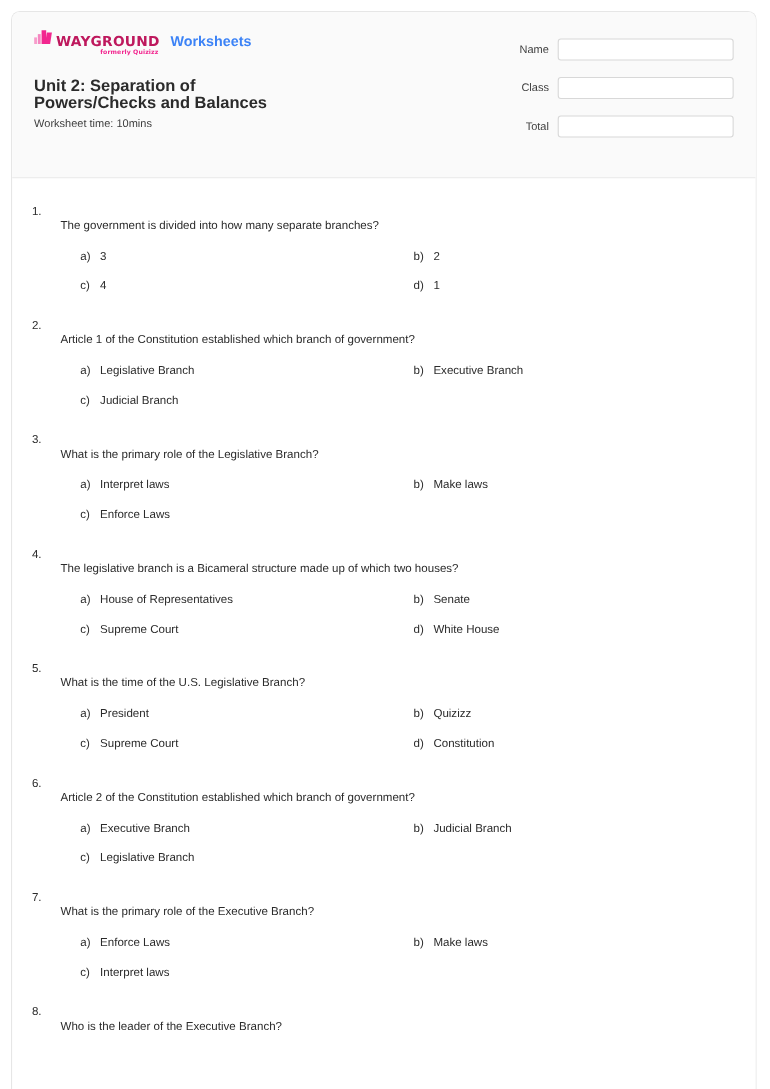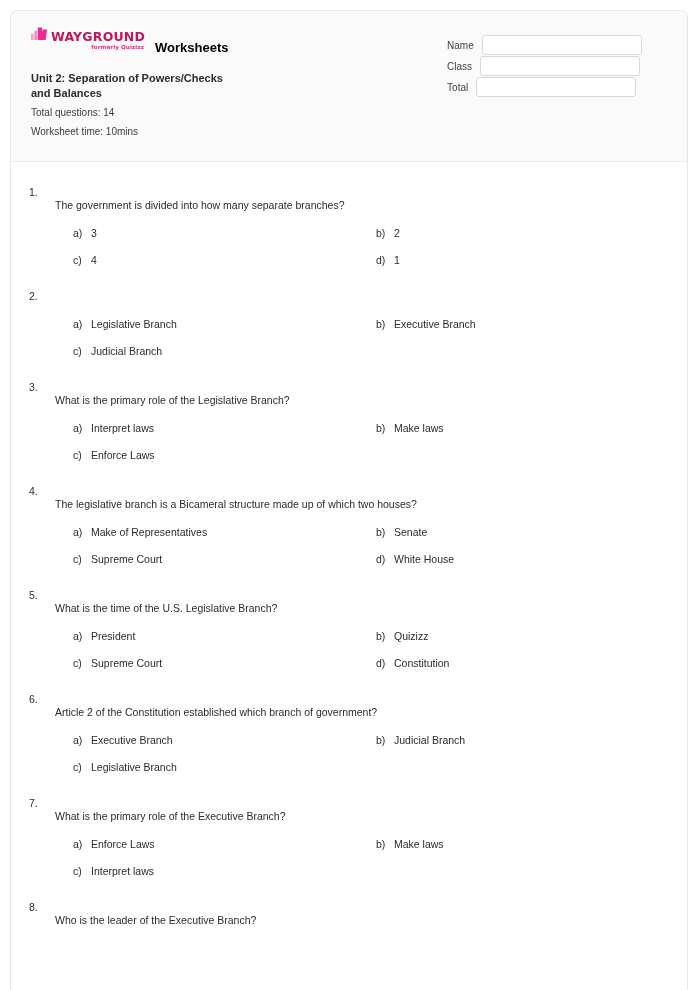--- a/index.html
+++ b/index.html
@@ -84,30 +84,30 @@
     letter-spacing: 0.1px;
     align-self: flex-end;
     margin-top: 2px;
     margin-right: 1px;
     font-family: "DejaVu Sans", sans-serif;
   }
 
   .worksheets-title {
     font-size: 13px;
     font-weight: bold;
-    color: #000000;
-    margin-top: 13px;
+    color: #3b82f6;
+    margin-top: 3px;
   }
 
   .meta-block {
     margin-top: 18px;
   }
 
   .meta-title {
-    font-size: 11px;
+    font-size: 15px;
     font-weight: bold;
     color: #2b2b2b;
     line-height: 15px;
     max-width: 212px;
   }
 
   .meta-line {
     font-size: 10px;
     color: #3d3d3d;
     line-height: 15px;
@@ -116,22 +116,22 @@
 
   
   .header-right {
     width: 222px;
     padding-top: 8px;
   }
 
   .field-row {
     display: flex;
     align-items: center;
-    justify-content: flex-start;
-    margin-bottom: 1px;
+    justify-content: flex-end;
+    margin-bottom: 15px;
   }
 
   .field-label {
     font-size: 10px;
     color: #3d3d3d;
     margin-right: 8px;
     text-align: right;
   }
 
   .field-input {
@@ -225,21 +225,20 @@
             <span class="logo-word">WAYGROUND</span>
           </div>
           <div class="logo-sub" style="align-self:flex-end;">formerly Quizizz</div>
         </div>
 
         <div class="worksheets-title">Worksheets</div>
       </div>
 
       <div class="meta-block">
         <div class="meta-title">Unit 2: Separation of Powers/Checks and Balances</div>
-        <div class="meta-line">Total questions: 14</div>
         <div class="meta-line">Worksheet time: 10mins</div>
       </div>
     </div>
 
     <div class="header-right">
       <div class="field-row">
         <span class="field-label">Name</span>
         <input class="field-input" type="text" value="" style="">
       </div>
       <div class="field-row">
@@ -274,20 +273,21 @@
           </div>
           <div class="option">
             <span class="opt-letter">d)</span>
             <span class="opt-text">1</span>
           </div>
         </div>
       </div>
       <div class="question">
         <div class="q-head">
           <div class="q-num">2.</div>
+          <div class="q-text">Article 1 of the Constitution established which branch of government?</div>
         </div>
         <div class="options">
           <div class="option">
             <span class="opt-letter">a)</span>
             <span class="opt-text">Legislative Branch</span>
           </div>
           <div class="option">
             <span class="opt-letter">b)</span>
             <span class="opt-text">Executive Branch</span>
           </div>
@@ -318,21 +318,21 @@
         </div>
       </div>
       <div class="question">
         <div class="q-head">
           <div class="q-num">4.</div>
           <div class="q-text">The legislative branch is a Bicameral structure made up of which two houses?</div>
         </div>
         <div class="options">
           <div class="option">
             <span class="opt-letter">a)</span>
-            <span class="opt-text">Make of Representatives</span>
+            <span class="opt-text">House of Representatives</span>
           </div>
           <div class="option">
             <span class="opt-letter">b)</span>
             <span class="opt-text">Senate</span>
           </div>
           <div class="option">
             <span class="opt-letter">c)</span>
             <span class="opt-text">Supreme Court</span>
           </div>
           <div class="option">

